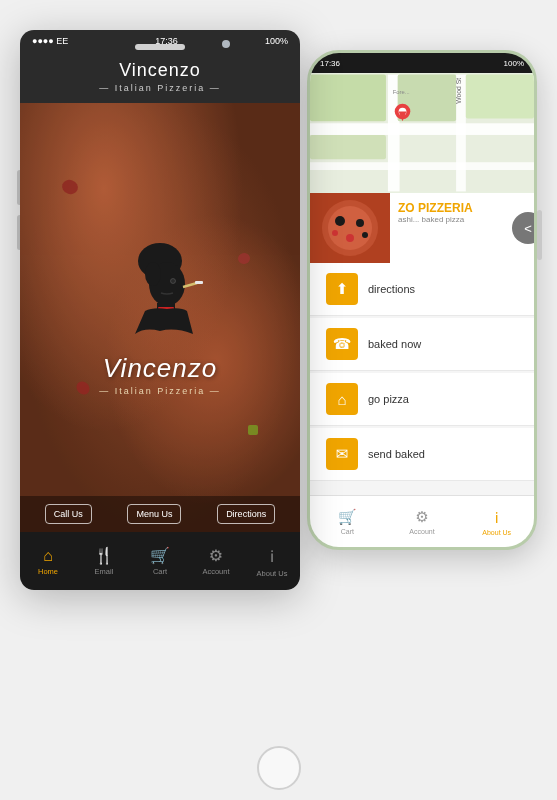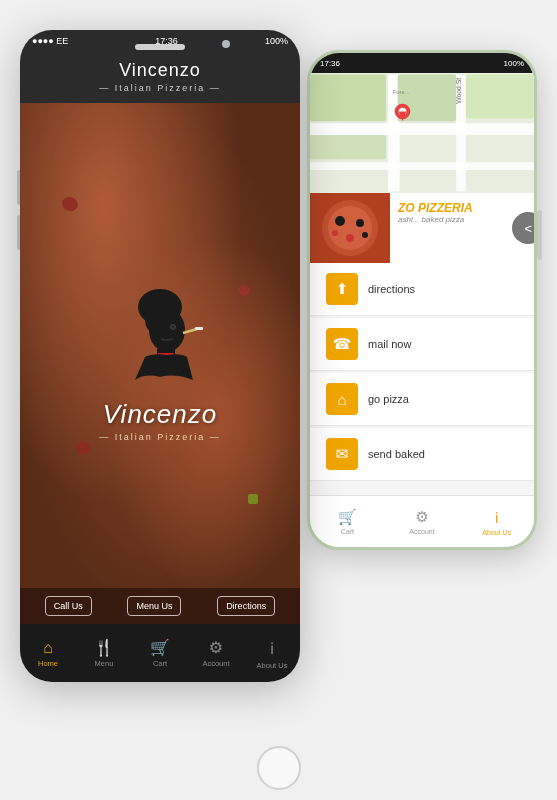--- a/index.html
+++ b/index.html
@@ -24,23 +24,23 @@
       align-items: center;
       justify-content: center;
     }
 
     
     .phone-white {
       position: absolute;
       left: 20px;
       top: 30px;
       width: 280px;
-      height: 652px;
+      height: 560px;
       background: #ffffff;
-      border-radius: 32px;
+      border-radius: 14px;
       box-shadow: 0 8px 40px rgba(0,0,0,0.25), inset 0 0 0 2px #e0e0e0;
       z-index: 10;
       display: flex;
       flex-direction: column;
       overflow: hidden;
     }
 
     
     .phone-white-vol {
       position: absolute;
@@ -276,21 +276,20 @@
     }
 
     
     .restaurant-card {
       background: #fff;
       margin: 0;
       flex-shrink: 0;
       display: flex;
       overflow: hidden;
       height: 70px;
-      font-style: italic;
     }
     .restaurant-img {
       width: 80px;
       height: 70px;
       background:
         radial-gradient(ellipse at 30% 40%, #d44 0%, #a33 40%, #5a2 80%);
       flex-shrink: 0;
       position: relative;
       overflow: hidden;
     }
@@ -444,21 +443,21 @@
       </div>
     </div>
 
     <div class="action-list">
       <div class="action-list-item">
         <div class="action-list-icon">⬆</div>
         <span class="action-list-label">directions</span>
       </div>
       <div class="action-list-item">
         <div class="action-list-icon">☎</div>
-        <span class="action-list-label">mail now</span>
+        <span class="action-list-label">baked now</span>
       </div>
       <div class="action-list-item">
         <div class="action-list-icon">⌂</div>
         <span class="action-list-label">go pizza</span>
       </div>
       <div class="action-list-item">
         <div class="action-list-icon">✉</div>
         <span class="action-list-label">send baked</span>
       </div>
     </div>
@@ -547,21 +546,21 @@
       </div>
     </div>
 
     <div class="bottom-nav-white">
       <div class="nav-item-white active">
         <span class="nav-icon-white">⌂</span>
         <span class="nav-label-white">Home</span>
       </div>
       <div class="nav-item-white">
         <span class="nav-icon-white">🍴</span>
-        <span class="nav-label-white">Menu</span>
+        <span class="nav-label-white">Email</span>
       </div>
       <div class="nav-item-white">
         <span class="nav-icon-white">🛒</span>
         <span class="nav-label-white">Cart</span>
       </div>
       <div class="nav-item-white">
         <span class="nav-icon-white">⚙</span>
         <span class="nav-label-white">Account</span>
       </div>
       <div class="nav-item-white">

